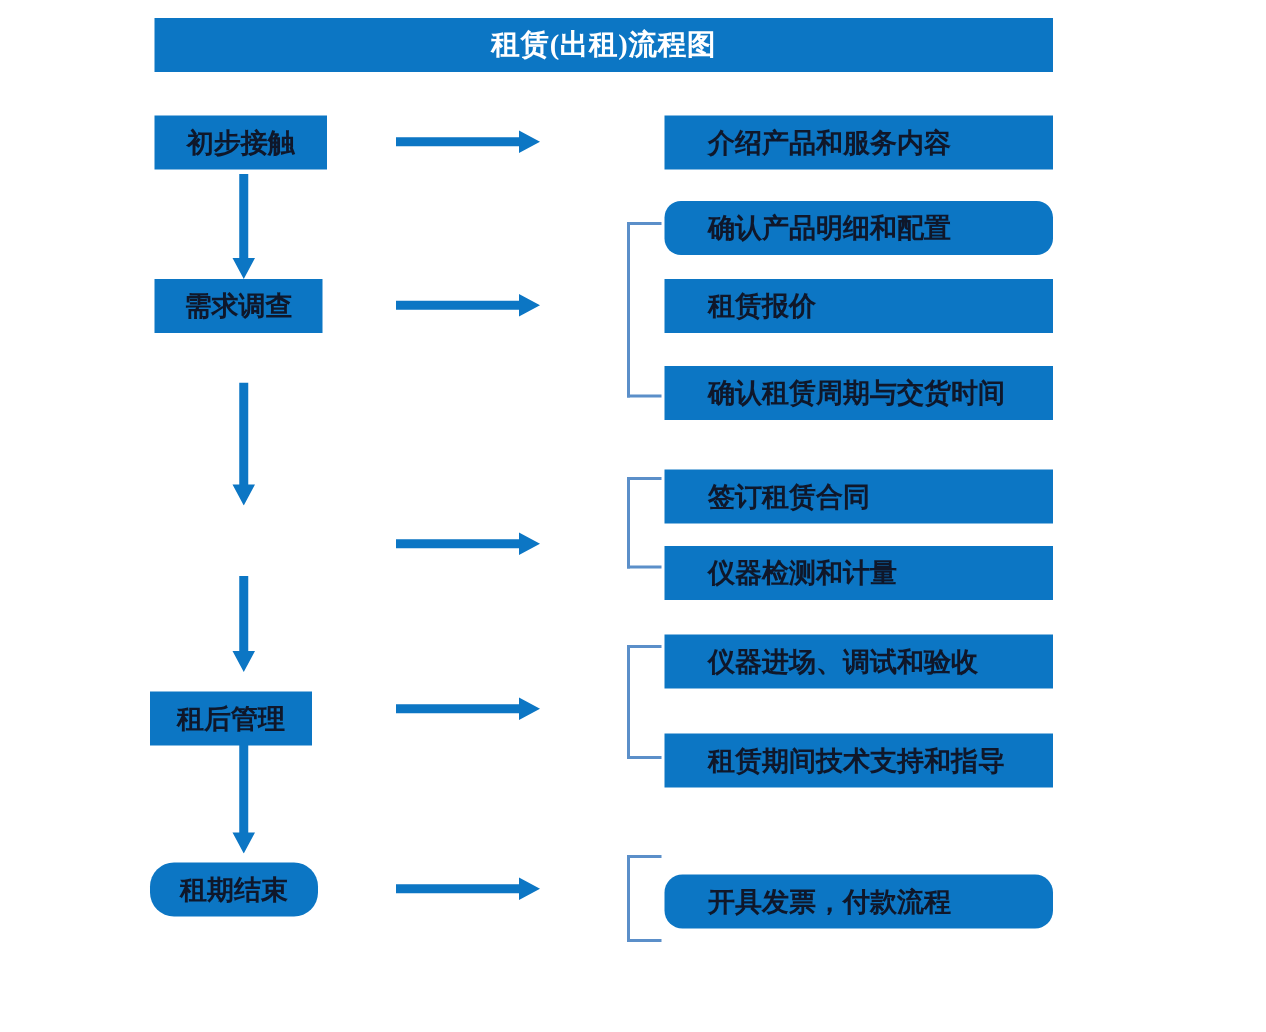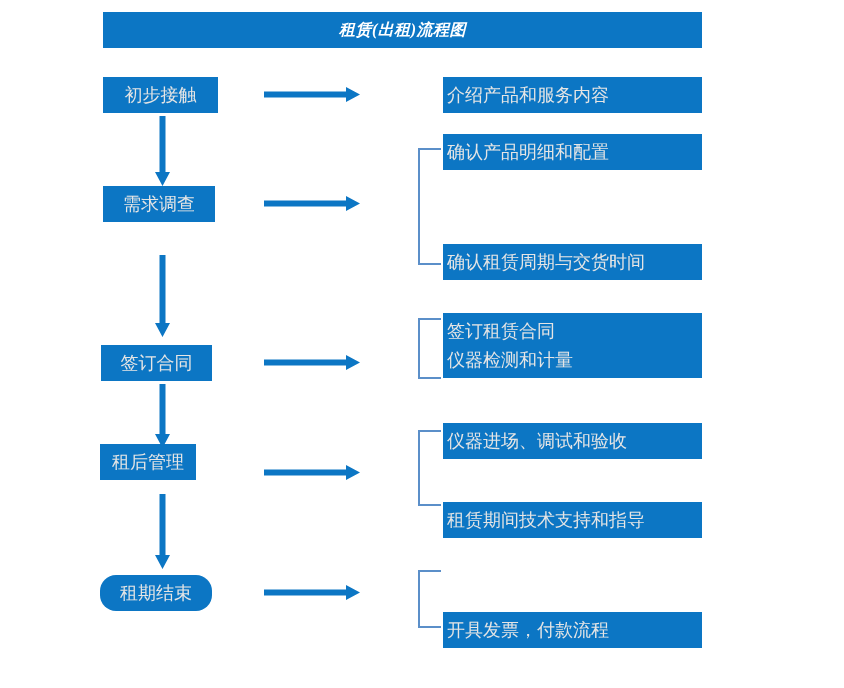--- a/index.html
+++ b/index.html
@@ -27,48 +27,47 @@
     position: absolute;
     left: 103px;
     top: 12px;
     width: 599px;
     height: 36px;
     background: #0c76c4;
     color: #ffffff;
     display: flex;
     align-items: center;
     justify-content: center;
-    font-size: 16px;
+    font-size: 19px;
     font-weight: bold;
     letter-spacing: 0.5px;
-    font-style: italic;
   }
 
   
   .box {
     position: absolute;
     background: #0c76c4;
-    color: #e5e5e5;
-    font-weight: normal;
+    color: #0f172a;
+    font-weight: bold;
     display: flex;
     align-items: center;
     box-sizing: border-box;
   }
 
   
   .stage-box {
     justify-content: center;
     font-size: 18px;
     height: 36px;
   }
 
   
   .detail-box {
     justify-content: flex-start;
-    padding-left: 4px;
+    padding-left: 29px;
     font-size: 18px;
     height: 36px;
     left: 443px;
     width: 259px;
   }
 
   
   .arrow-right {
     position: absolute;
     height: 18px;
@@ -96,23 +95,22 @@
 <body>
 
 <div id="canvas">
 
   <div class="title-bar">租赁(出租)流程图</div>
 
   <div class="box stage-box" style="left:103px; top:77px; width:115px;">初步接触</div>
 
   <div class="box stage-box" style="left:103px; top:186px; width:112px;">需求调查</div>
 
-  <div class="box stage-box" style="left:101px; top:345px; width:111px;">签订合同</div>
 
-  <div class="box stage-box" style="left:100px; top:444px; width:96px;">租后管理</div>
+  <div class="box stage-box" style="left:100px; top:461px; width:108px;">租后管理</div>
 
   <div class="box stage-box" style="left:100px; top:575px; width:112px;border-radius:16px;">租期结束</div>
 
   <div class="arrow-down" style="top:116px; height:70px;">
     <svg width="18" height="70" viewBox="0 0 18 70" xmlns="http://www.w3.org/2000/svg">
       <polygon points="5.5,0 11.5,0 11.5,56 16,56 8.5,70 1,56 5.5,56" fill="#0c76c4"></polygon>
     </svg>
   </div>
 
   <div class="arrow-down" style="top:255px; height:82px;">
@@ -166,29 +164,30 @@
   <div class="bracket" style="top:148px; height:117px;"></div>
 
   <div class="bracket" style="top:318px; height:61px;"></div>
 
   <div class="bracket" style="top:430px; height:76px;"></div>
 
   <div class="bracket" style="top:570px; height:58px;"></div>
 
   <div class="box detail-box" style="top:77px;">介绍产品和服务内容</div>
 
-  <div class="box detail-box" style="top:134px;">确认产品明细和配置</div>
+  <div class="box detail-box" style="top:134px;border-radius:11px;">确认产品明细和配置</div>
 
+  <div class="box detail-box" style="top:186px;">租赁报价</div>
 
   <div class="box detail-box" style="top:313px;">签订租赁合同</div>
 
   <div class="box detail-box" style="top:244px;">确认租赁周期与交货时间</div>
 
-  <div class="box detail-box" style="top:342px;">仪器检测和计量</div>
+  <div class="box detail-box" style="top:364px;">仪器检测和计量</div>
 
   <div class="box detail-box" style="top:423px;">仪器进场、调试和验收</div>
 
-  <div class="box detail-box" style="top:502px;">租赁期间技术支持和指导</div>
+  <div class="box detail-box" style="top:489px;">租赁期间技术支持和指导</div>
 
 
-  <div class="box detail-box" style="top:612px;">开具发票，付款流程</div>
+  <div class="box detail-box" style="top:583px;border-radius:12px;">开具发票，付款流程</div>
 
 </div>
 
 </body></html>

